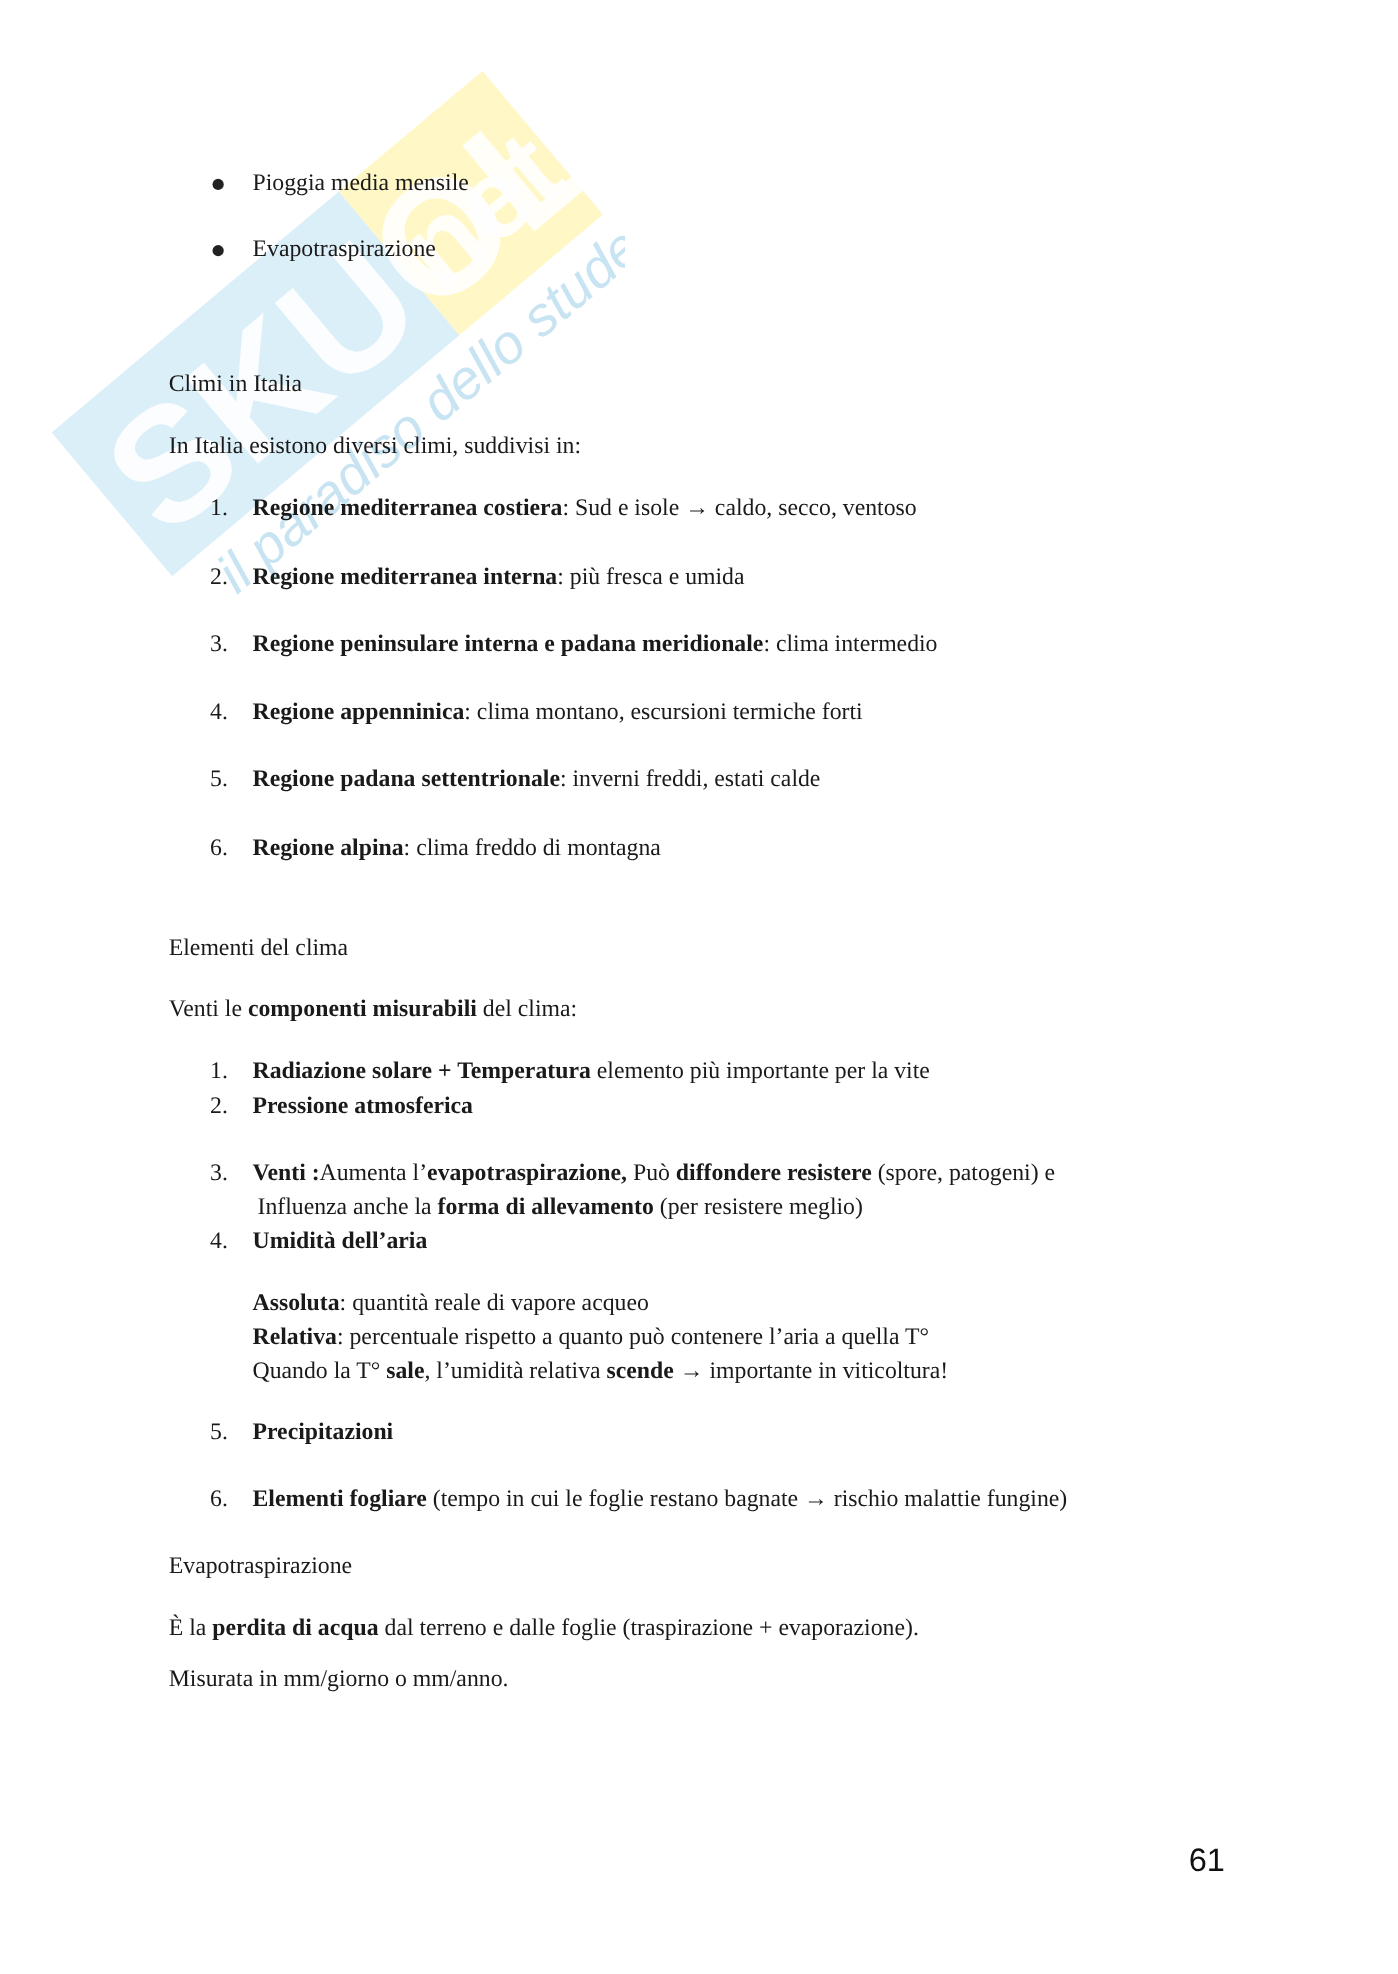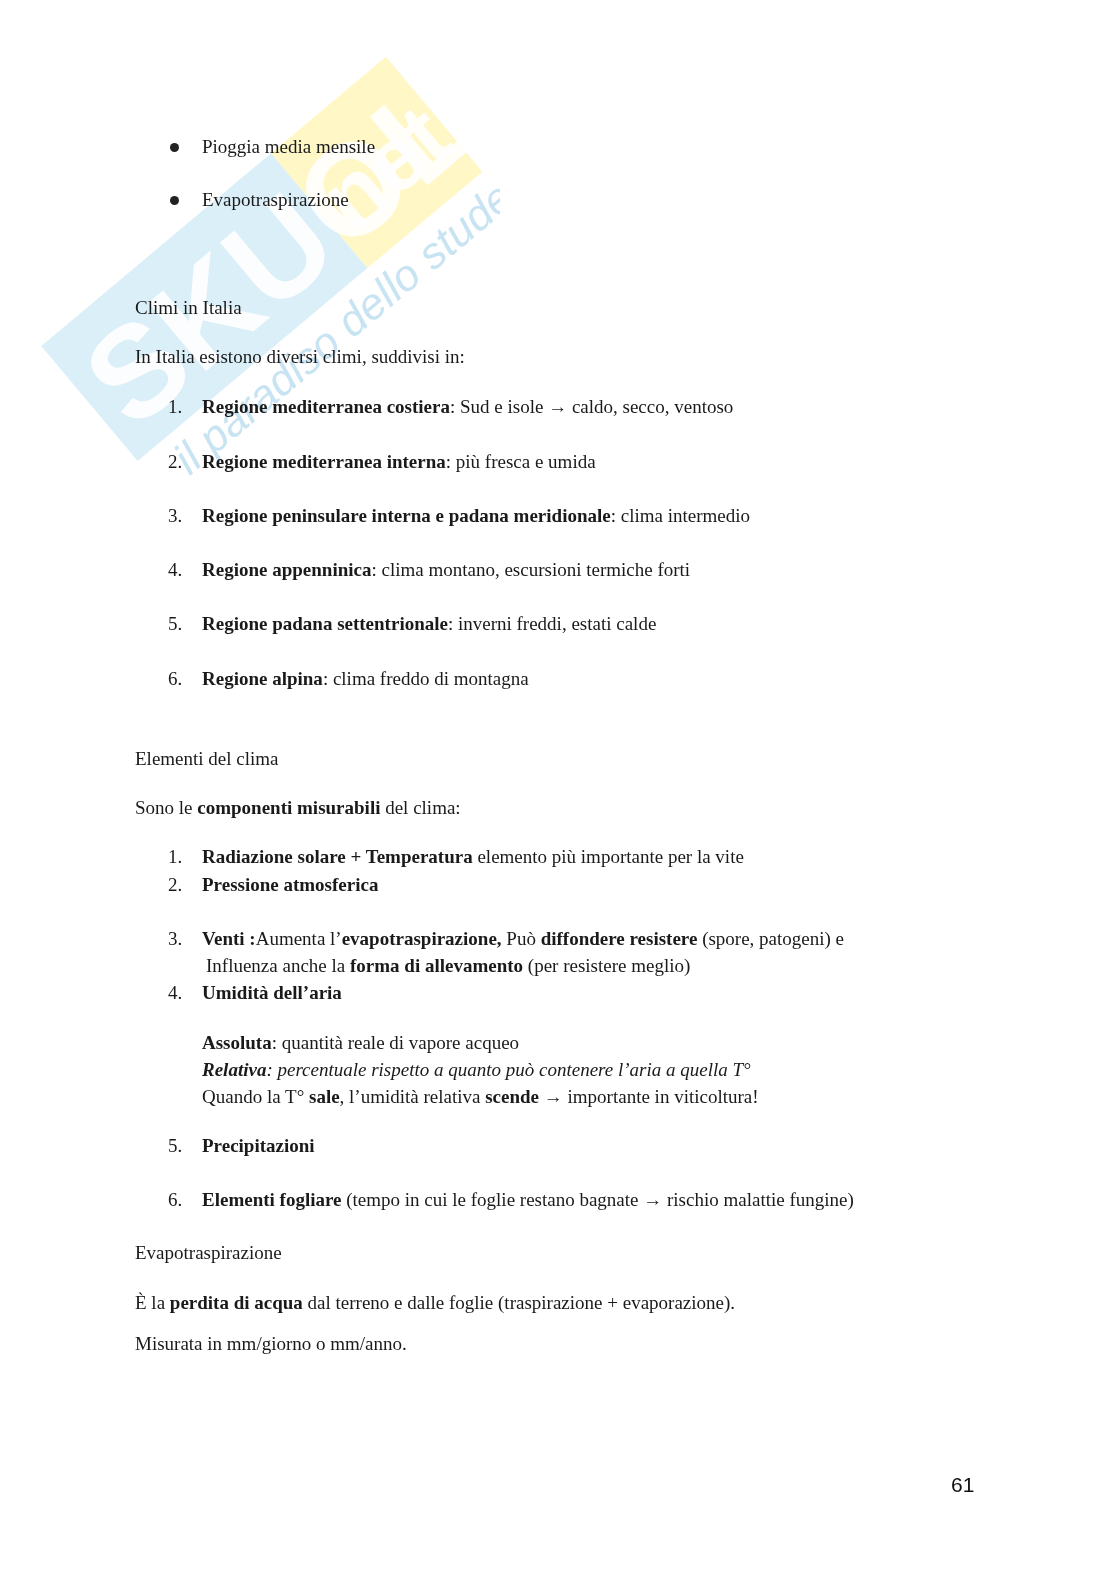--- a/index.html
+++ b/index.html
@@ -9,21 +9,21 @@
 
   
   .watermark { position: absolute; left: 20px; top: 40px; width: 480px; height: 480px; pointer-events: none; }
 
   .line { position: absolute; font-size: 19px; line-height: 24px; white-space: nowrap; }
   .line b { font-weight: bold; }
   .heading { font-weight: normal; }
   .bullet { position: absolute; width: 9px; height: 9px; border-radius: 50%; background: #222; }
   .num { position: absolute; font-size: 19px; line-height: 24px; width: 30px; }
   .pagenum { position: absolute; left: 951px; top: 1473px; font-family: "Liberation Sans", "DejaVu Sans", sans-serif;
-             font-size: 21px; color: #111; }
+             font-size: 26px; color: #111; }
 </style>
 </head>
 <body>
 
 <div class="page">
 
   <svg class="watermark" viewBox="0 0 480 480">
     <g transform="rotate(-40 240 240)">
       <rect x="30" y="150" width="300" height="150" fill="#cfe9f6" opacity="0.75"></rect>
       <rect x="330" y="150" width="150" height="150" fill="#fff5b8" opacity="0.8"></rect>
@@ -54,37 +54,37 @@
   <div class="num" style="left:168px; top:558px;">4.</div>
   <div class="line" style="left:202px; top:558px;text-align:center;"><b>Regione appenninica</b><span>: clima montano, escursioni termiche forti</span></div>
 
   <div class="num" style="left:168px; top:612px;">5.</div>
   <div class="line" style="left:202px; top:612px;"><b>Regione padana settentrionale</b><span>: inverni freddi, estati calde</span></div>
 
   <div class="num" style="left:168px; top:667px;">6.</div>
   <div class="line" style="left:202px; top:667px;"><b>Regione alpina</b><span>: clima freddo di montagna</span></div>
 
   <div class="line heading" style="left:135px; top:747px;">Elementi del clima</div>
-  <div class="line" style="left:135px; top:796px;"><span>Sono le </span><b>componenti misurabili</b><span> del clima:</span></div>
+  <div class="line" style="left:135px; top:796px;"><span>Venti le </span><b>componenti misurabili</b><span> del clima:</span></div>
 
   <div class="num" style="left:168px; top:845px;">1.</div>
   <div class="line" style="left:202px; top:845px;"><b>Radiazione solare + Temperatura</b><span> elemento più importante per la vite</span></div>
 
   <div class="num" style="left:168px; top:873px;">2.</div>
   <div class="line" style="left:202px; top:873px;"><b>Pressione atmosferica</b></div>
 
   <div class="num" style="left:168px; top:927px;">3.</div>
   <div class="line" style="left:202px; top:927px;"><b>Venti  :</b><span>Aumenta l’</span><b>evapotraspirazione,</b><span> Può </span><b>diffondere resistere</b><span> (spore, patogeni) e</span></div>
   <div class="line" style="left:206px; top:954px;"><span>Influenza anche la </span><b>forma di allevamento</b><span> (per resistere meglio)</span></div>
 
   <div class="num" style="left:168px; top:981px;">4.</div>
   <div class="line" style="left:202px; top:981px;"><b>Umidità dell’aria</b></div>
 
   <div class="line" style="left:202px; top:1031px;"><b>Assoluta</b><span>: quantità reale di vapore acqueo</span></div>
-  <div class="line" style="left:202px; top:1058px;font-style:italic;"><b>Relativa</b><span>: percentuale rispetto a quanto può contenere l’aria a quella T°</span></div>
+  <div class="line" style="left:202px; top:1058px;"><b>Relativa</b><span>: percentuale rispetto a quanto può contenere l’aria a quella T°</span></div>
   <div class="line" style="left:202px; top:1085px;"><span>Quando la T° </span><b>sale</b><span>, l’umidità relativa </span><b>scende</b><span> → importante in viticoltura!</span></div>
 
   <div class="num" style="left:168px; top:1134px;">5.</div>
   <div class="line" style="left:202px; top:1134px;"><b>Precipitazioni</b></div>
 
   <div class="num" style="left:168px; top:1188px;">6.</div>
   <div class="line" style="left:202px; top:1188px;"><b>Elementi fogliare</b><span> (tempo in cui le foglie restano bagnate → rischio malattie fungine)</span></div>
 
   <div class="line heading" style="left:135px; top:1241px;">Evapotraspirazione</div>
   <div class="line" style="left:135px; top:1291px;"><span>È la </span><b>perdita di acqua</b><span> dal terreno e dalle foglie (traspirazione + evaporazione).</span></div>

